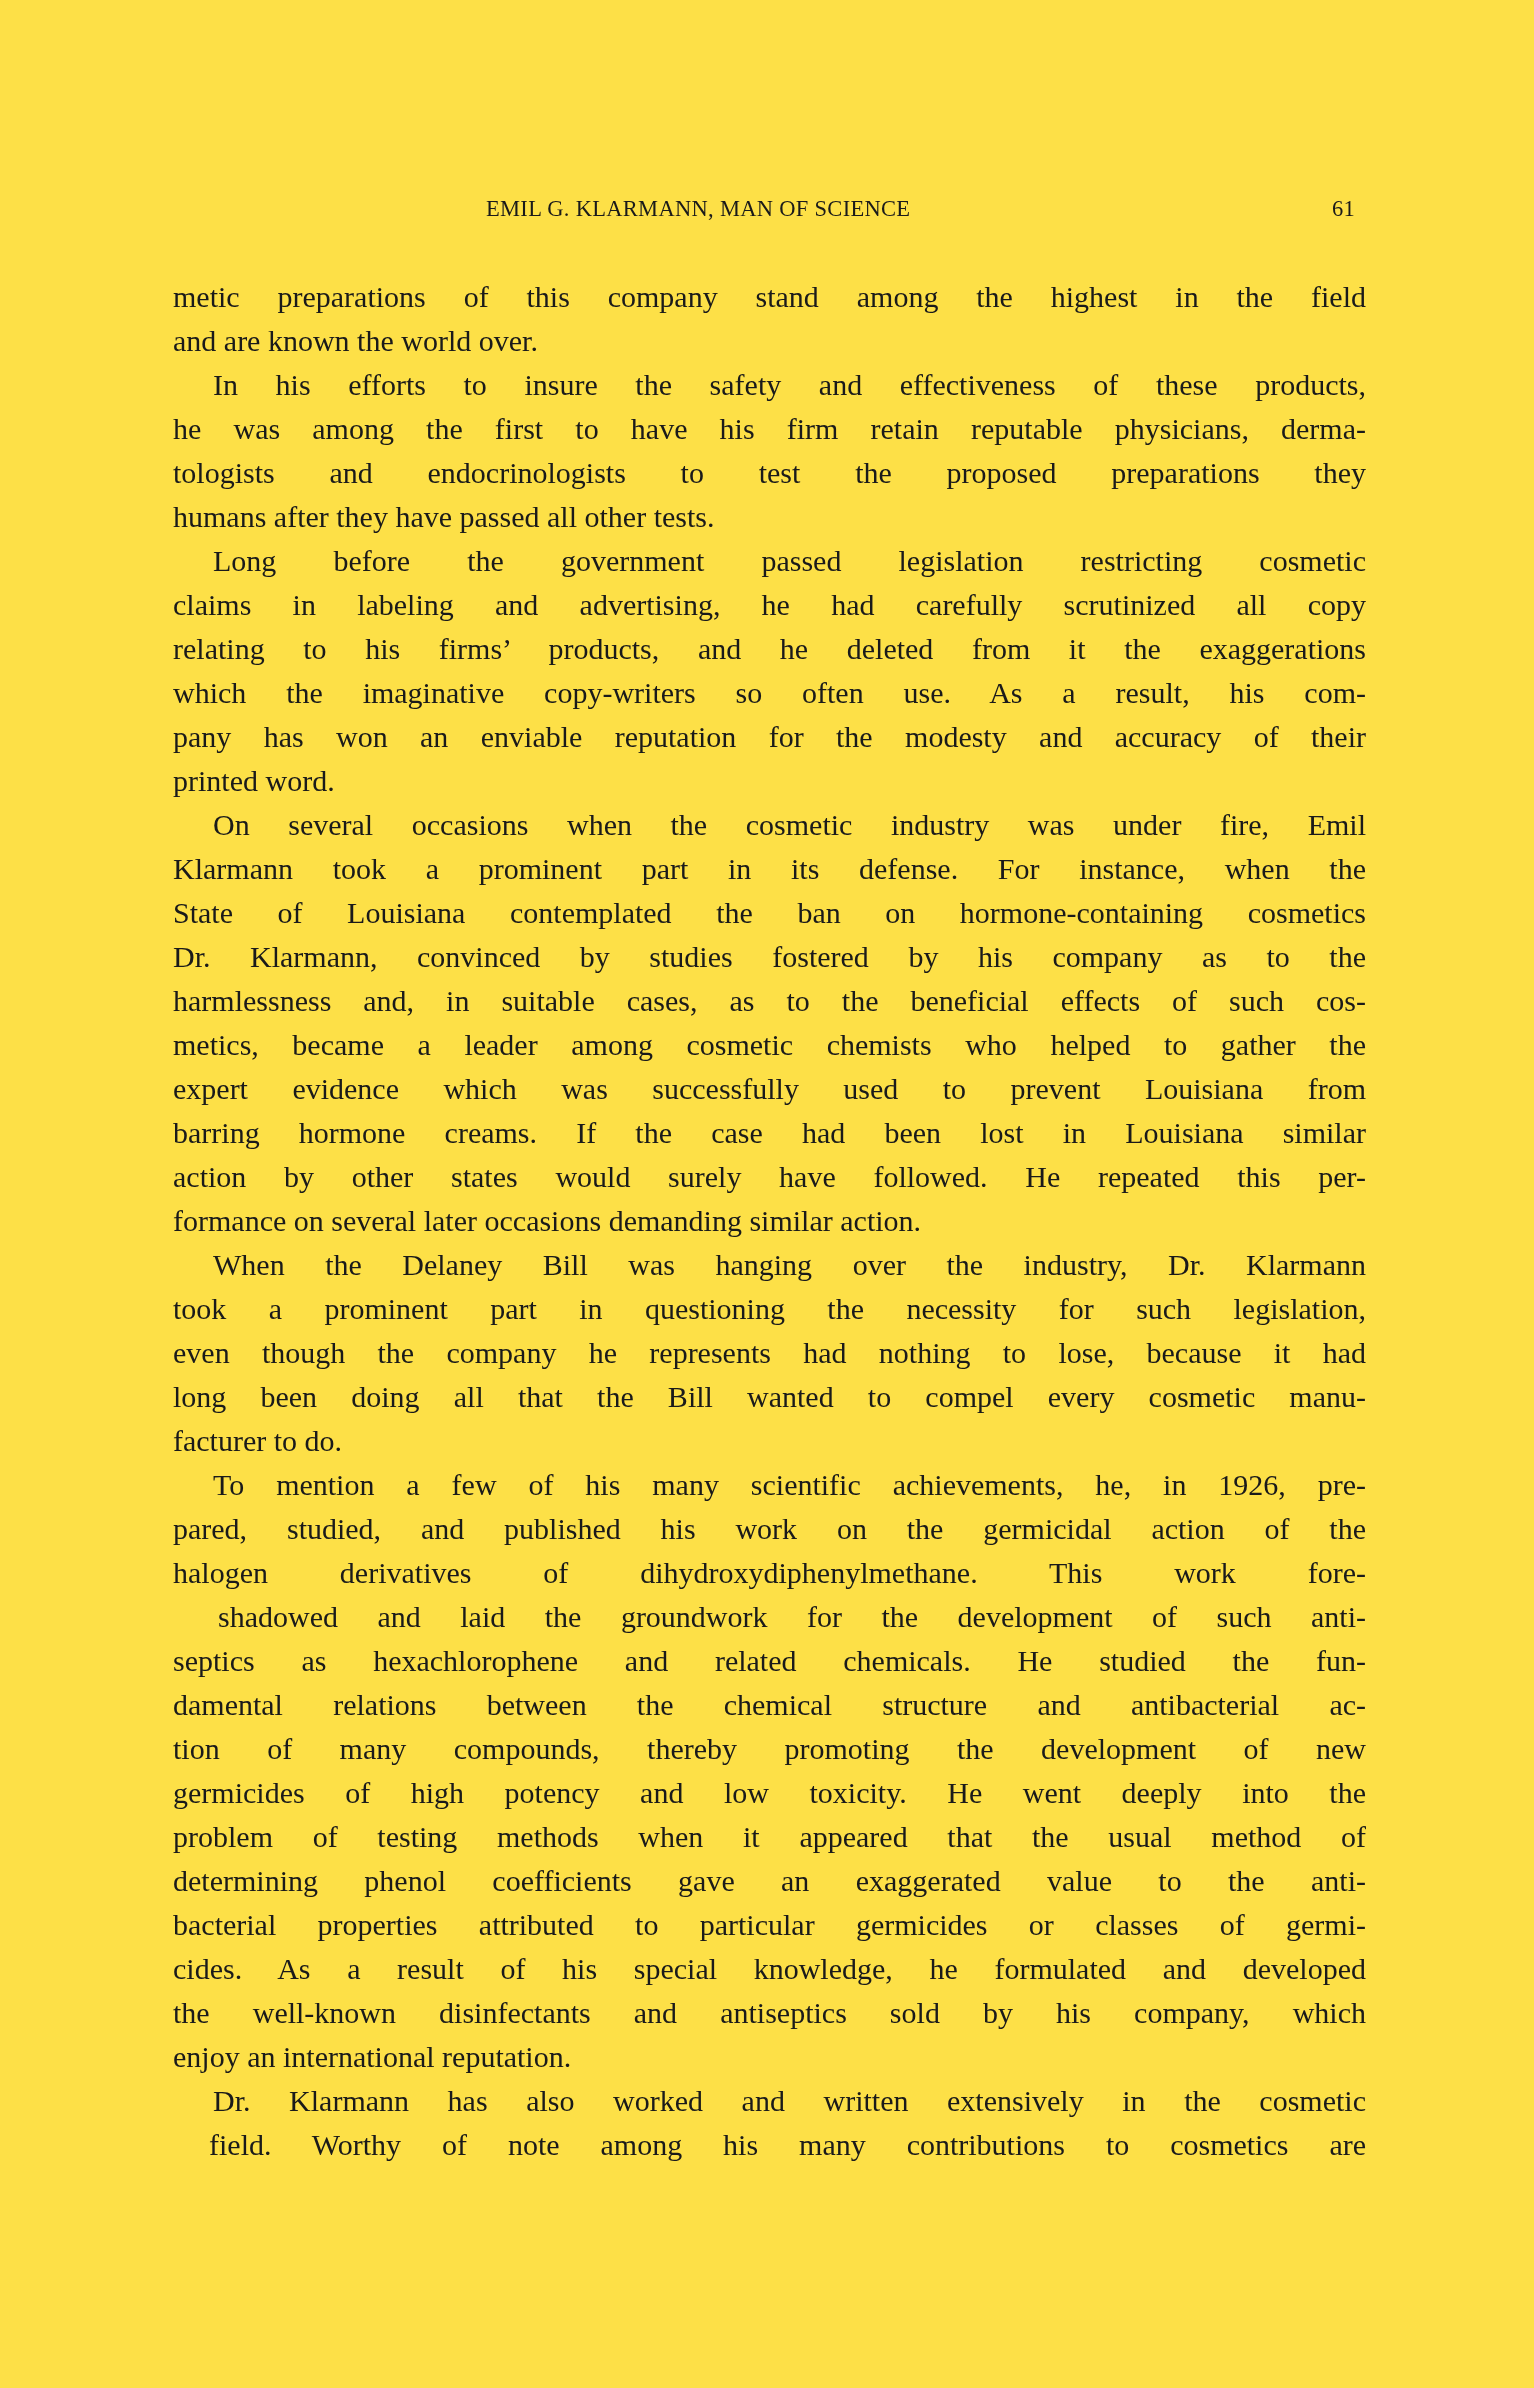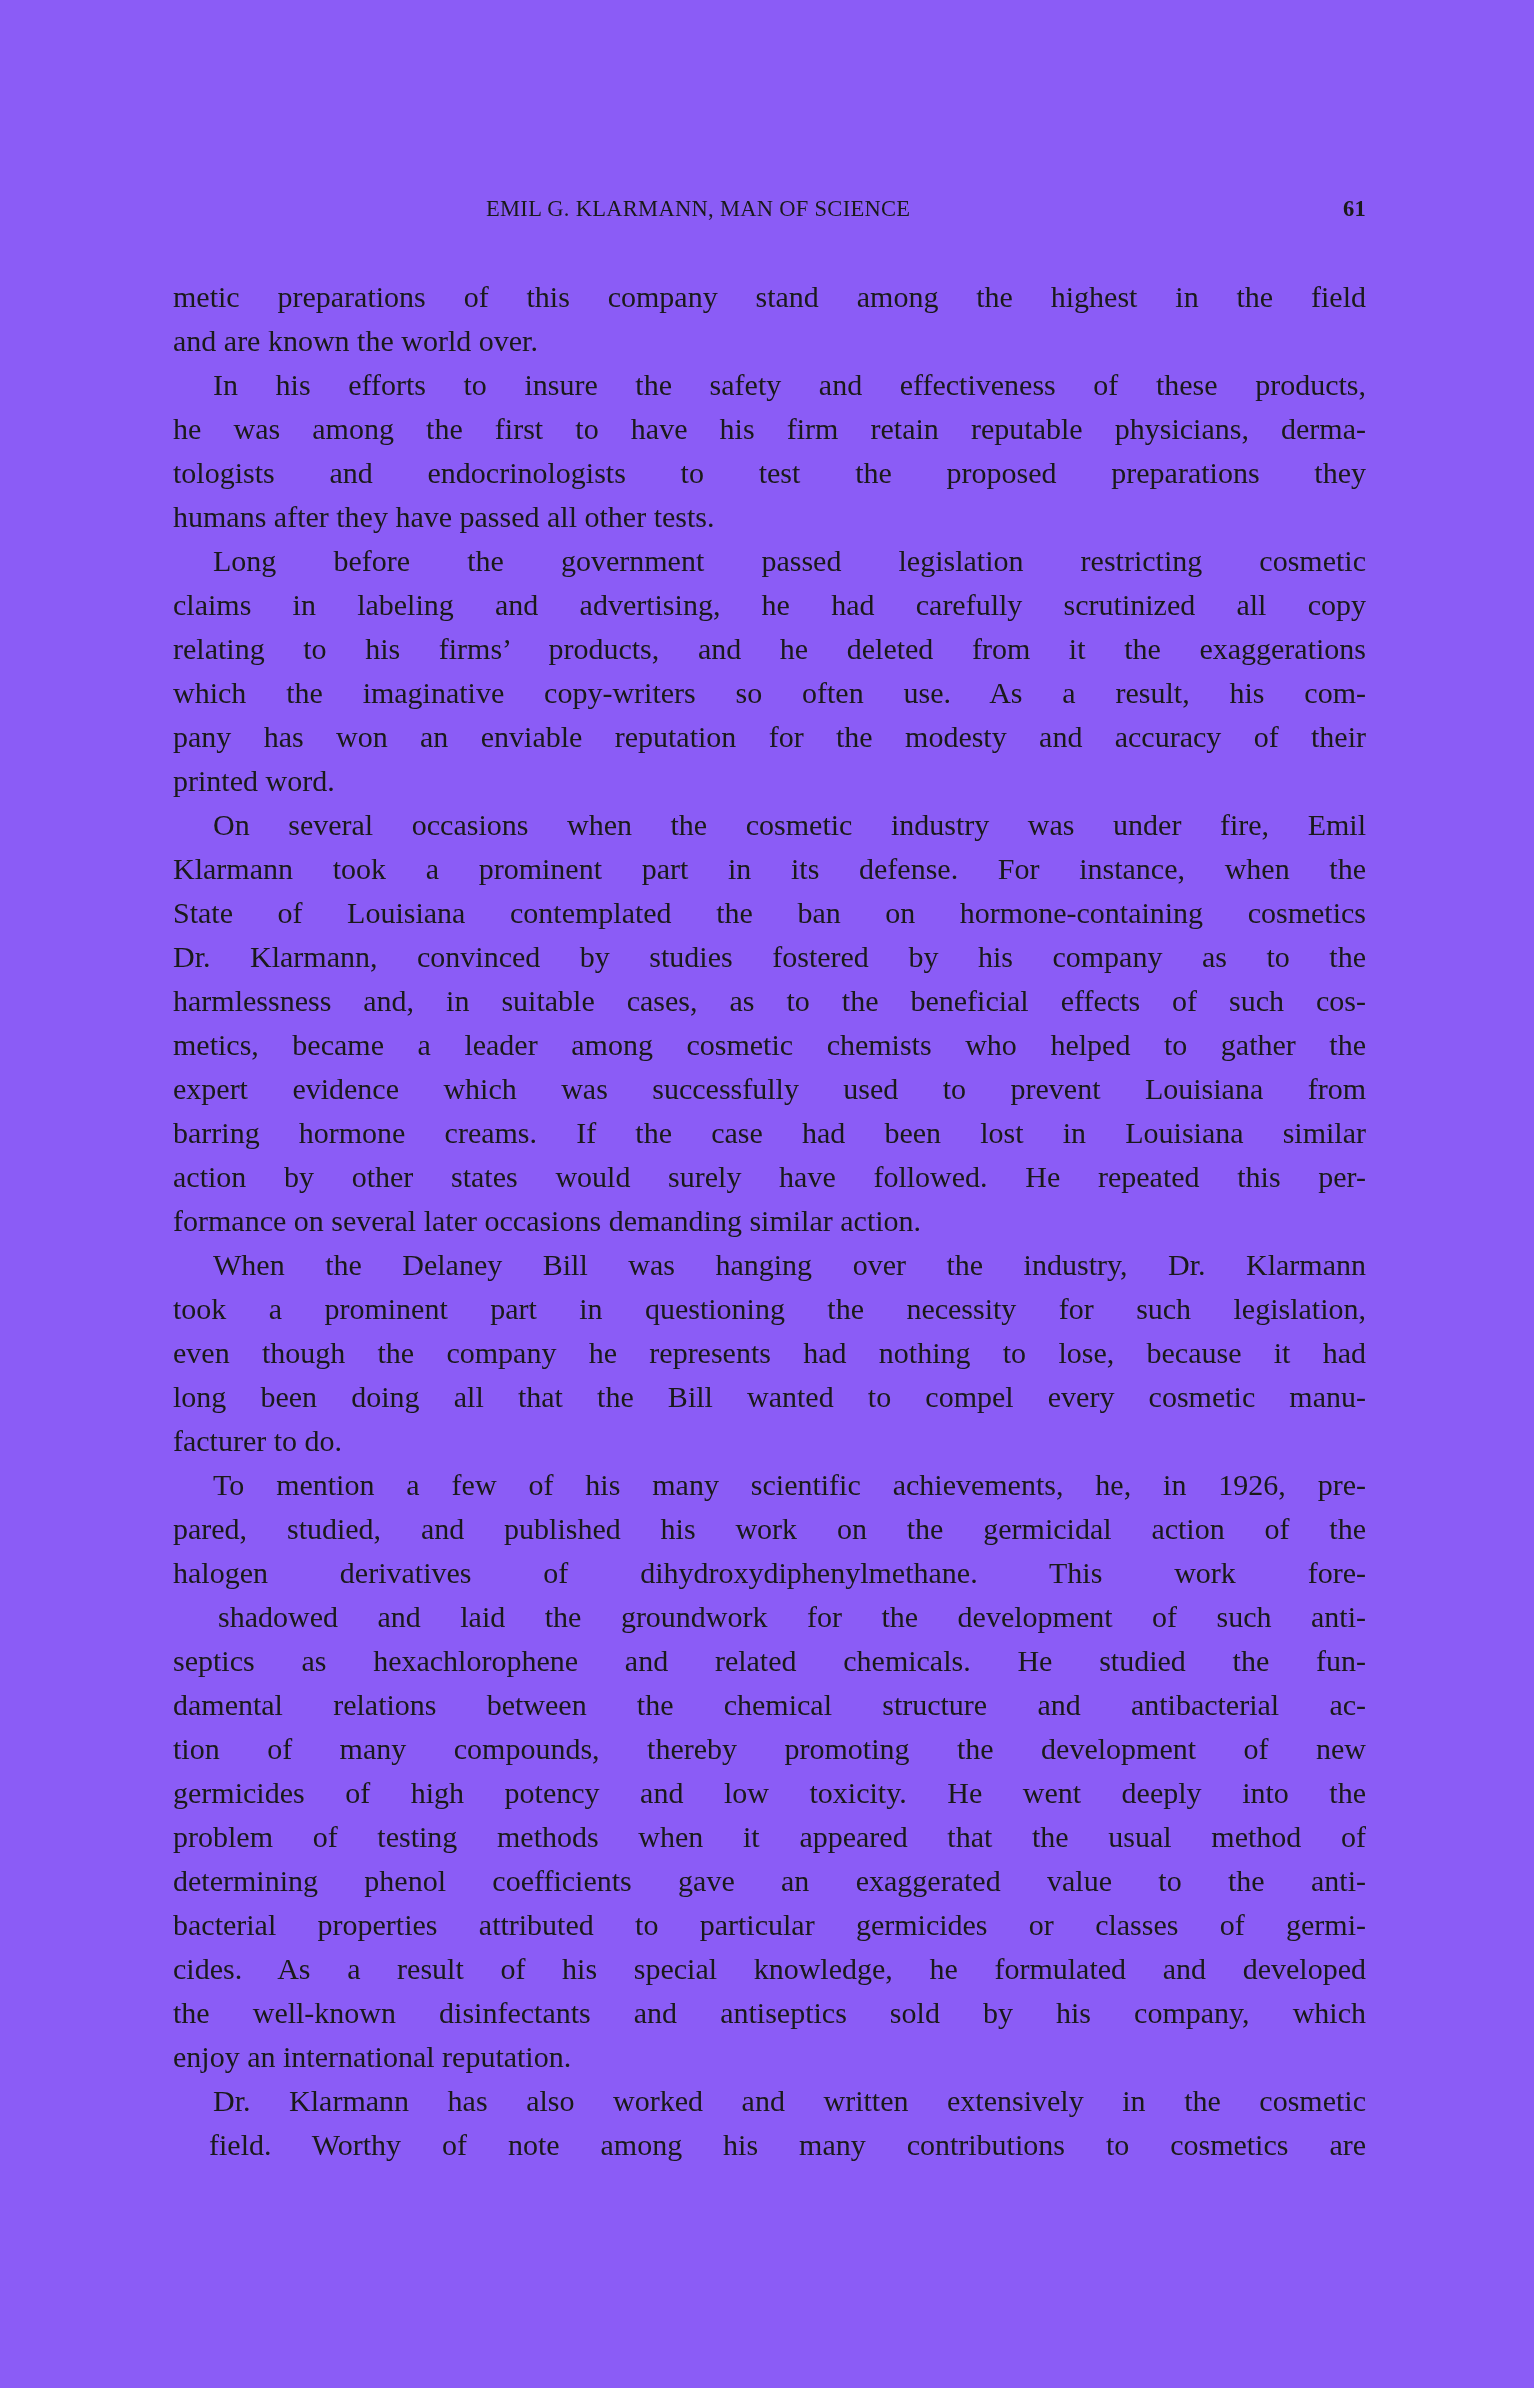--- a/index.html
+++ b/index.html
@@ -14,43 +14,42 @@
       overflow: hidden;
       color: #1a1a1a;
       font-family: "Liberation Serif", "DejaVu Serif", serif;
     }
     .page {
       position: absolute;
       left: 0;
       top: 0;
       width: 1534px;
       height: 2389px;
-      background: #8b5cf6;
+      background: #fde047;
     }
     .running-head {
       position: absolute;
       left: 173px;
       width: 1193px;
       top: 196px;
       height: 32.5px;
       font-size: 22.5px;
       letter-spacing: 0.3px;
     }
     .running-title {
       position: absolute;
       left: 313px;
       top: 0;
       white-space: nowrap;
     }
     .page-number {
       position: absolute;
-      right: 0;
+      right: 11px;
       top: 0;
       white-space: nowrap;
-      font-weight: bold;
     }
     .body-text {
       position: absolute;
       left: 173px;
       top: 275px;
       width: 1193px;
       font-size: 30px;
       line-height: 44px;
     }
     .line {

